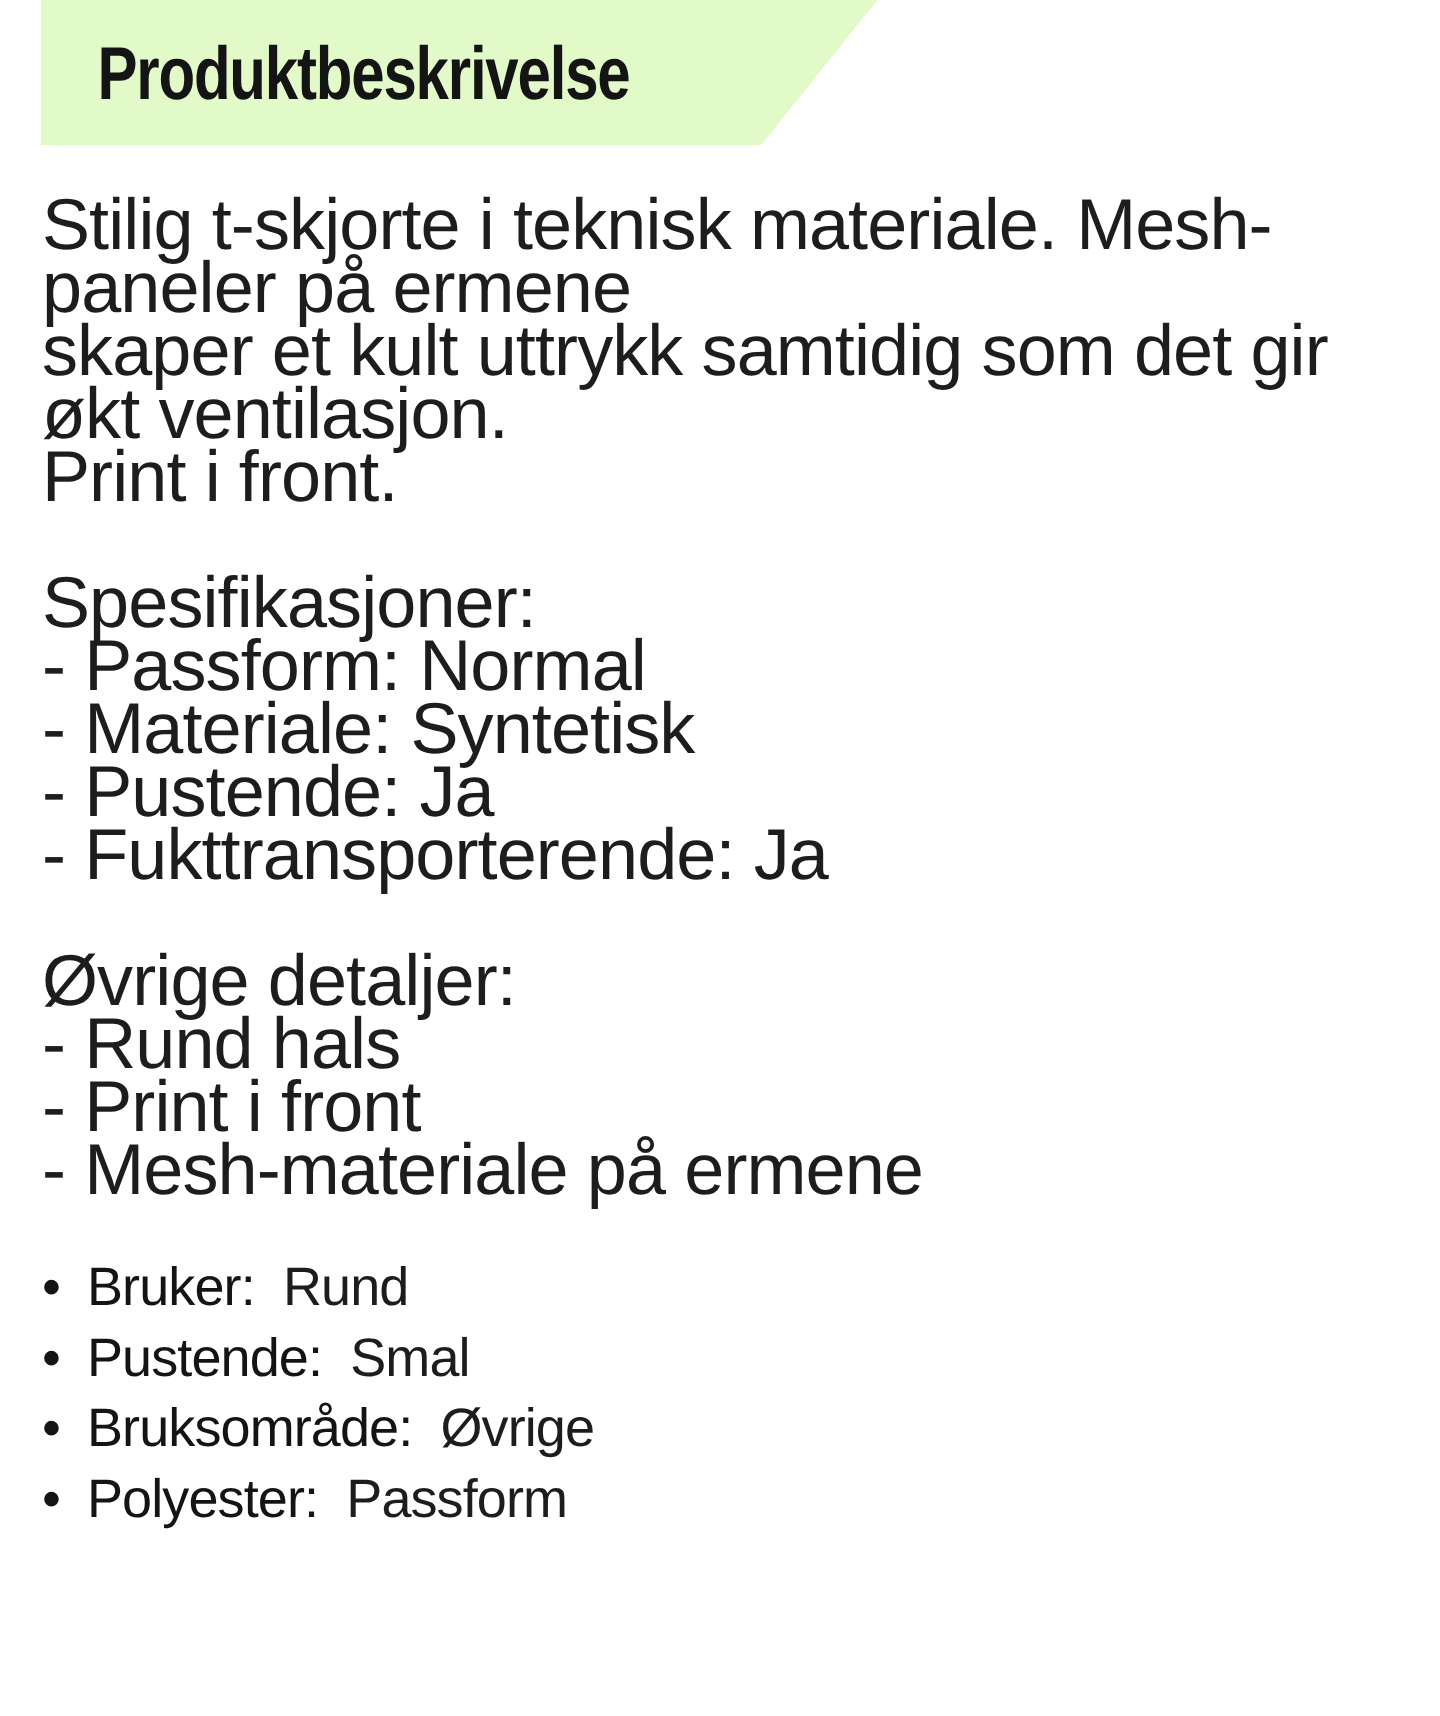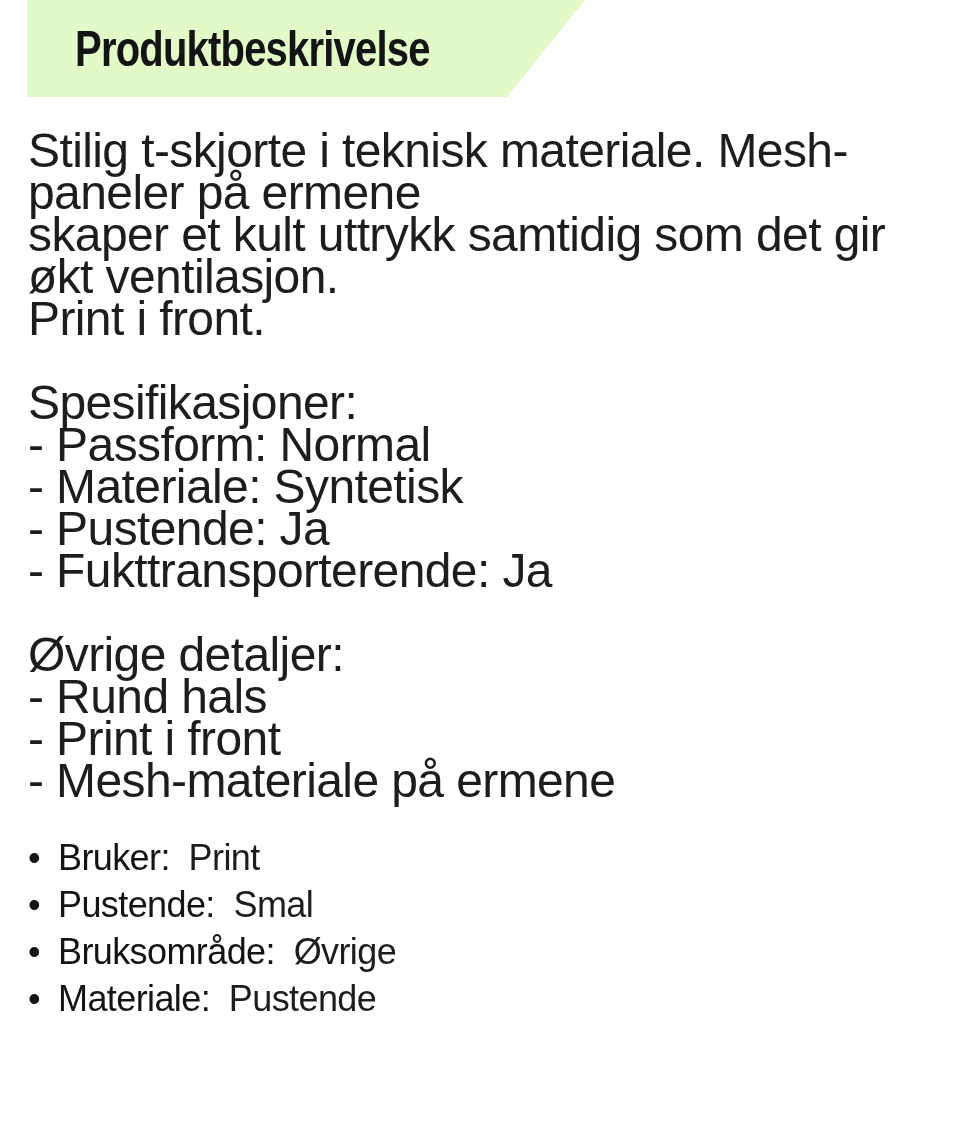--- a/index.html
+++ b/index.html
@@ -11,21 +11,21 @@
   }
   body { height: 1144px; overflow: hidden; }
 
   .section-banner {
     margin-left: 27px;
     height: 97px;
     background: #e2fac8;
     clip-path: polygon(0 0, 100% 0, calc(100% - 78px) 100%, 0 100%);
     display: flex;
     align-items: center;
-    padding-left: 48px;
+    padding-left: 38px;
   }
   .banner-description { width: 558px; }
   .banner-specs { width: 466px; margin-top: 86px; }
 
   .section-title {
     font-size: 50px;
     font-weight: 700;
     letter-spacing: -1px;
     color: #141414;
     transform: scaleX(0.80);
@@ -86,31 +86,31 @@
 - Print i front
 - Mesh-materiale på ermene</div>
 </section>
 
 <section>
 
   <ul class="spec-list">
     <li class="spec-item">
       <span class="bullet">•</span>
       <span class="spec-label">Bruker:</span>
-      <span class="spec-value">Print</span>
+      <span class="spec-value">Rund</span>
     </li>
     <li class="spec-item">
       <span class="bullet">•</span>
       <span class="spec-label">Pustende:</span>
       <span class="spec-value">Smal</span>
     </li>
     <li class="spec-item">
       <span class="bullet">•</span>
       <span class="spec-label">Bruksområde:</span>
       <span class="spec-value">Øvrige</span>
     </li>
     <li class="spec-item">
       <span class="bullet">•</span>
-      <span class="spec-label">Materiale:</span>
-      <span class="spec-value">Pustende</span>
+      <span class="spec-label">Polyester:</span>
+      <span class="spec-value">Passform</span>
     </li>
   </ul>
 </section>
 
 </body></html>

